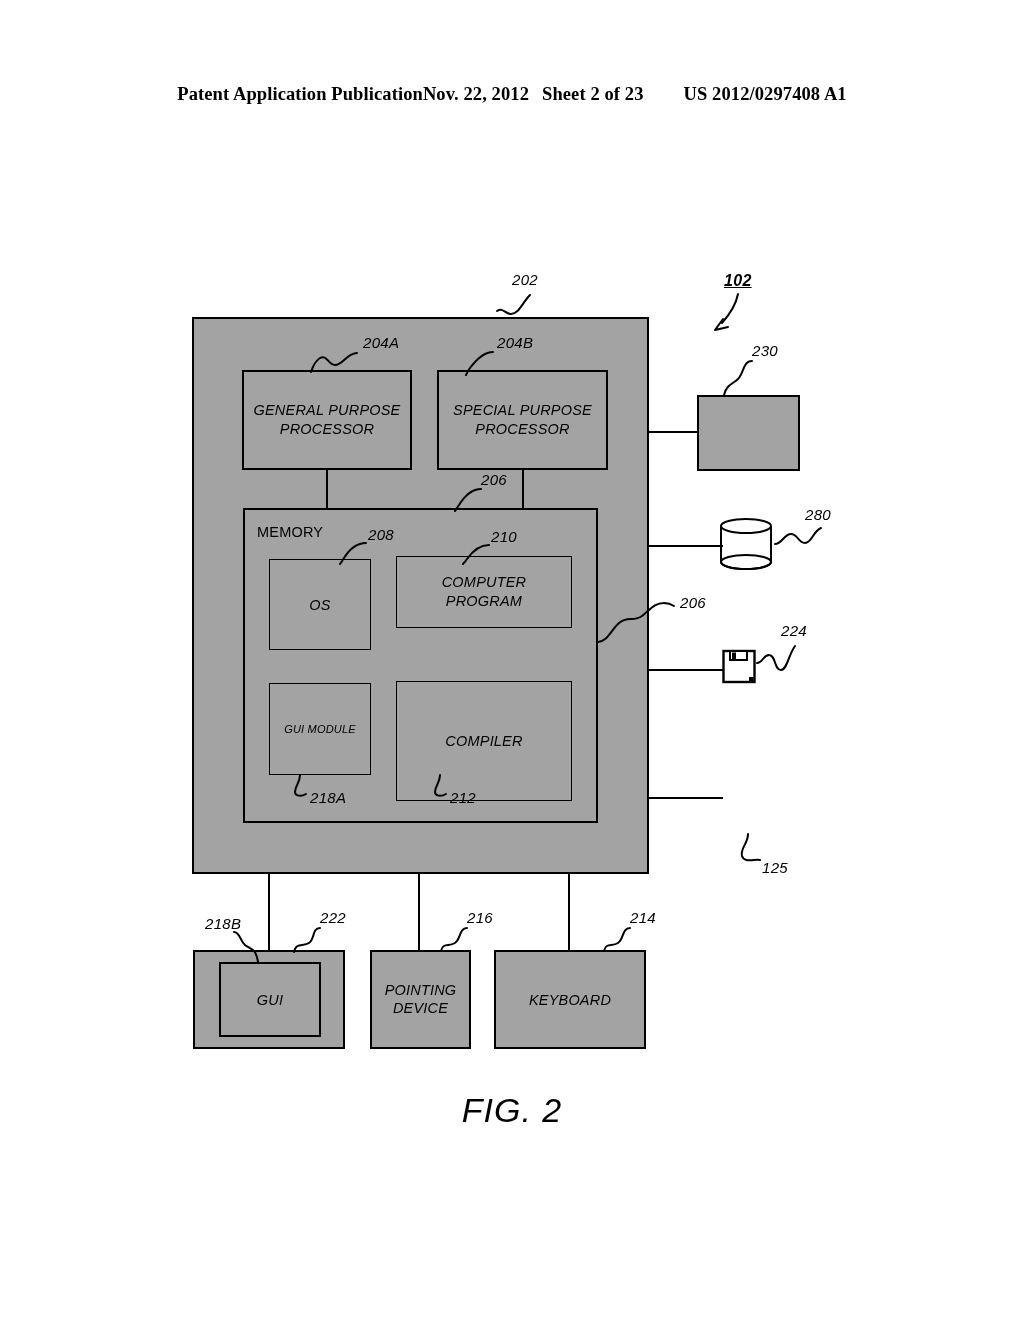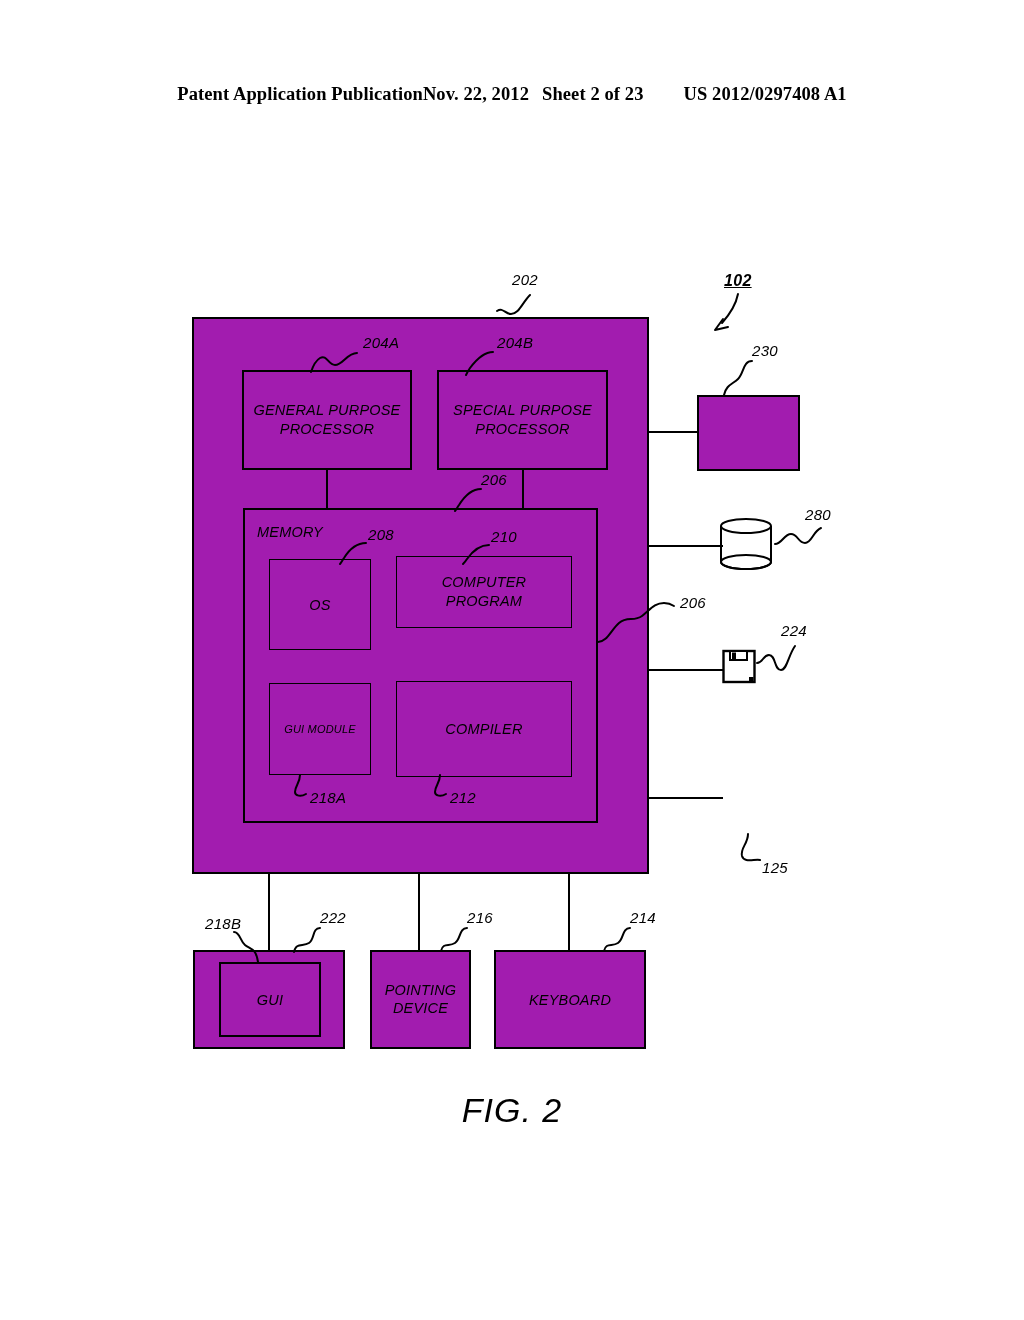--- a/index.html
+++ b/index.html
@@ -40,42 +40,41 @@
     position: absolute;
     left: 0;
     top: 0;
     width: 1024px;
     height: 1320px;
   }
 
   .box {
     position: absolute;
     border: 2.2px solid #000;
-    background: #a21caf;
+    background: #a3a3a3;
     box-sizing: border-box;
   }
   .box.thin { border-width: 1.8px; }
 
   .boxlabel {
     position: absolute;
     left: 0;
     right: 0;
     top: 50%;
     transform: translateY(-50%);
     text-align: center;
     font-style: italic;
     font-size: 14.5px;
     line-height: 1.28;
     letter-spacing: 0.2px;
     white-space: pre-line;
   }
 
   .corner-label {
     position: absolute;
-    font-style: italic;
     font-size: 14.5px;
     letter-spacing: 0.2px;
   }
 
   
   .ref {
     position: absolute;
     font-style: italic;
     font-size: 15px;
     letter-spacing: 0.3px;
@@ -193,21 +192,21 @@
   </svg>
 
   <div class="box thin" style="left:269px; top:683px; width:102px; height:92px;">
     <div class="boxlabel" style="font-size:11px;">GUI MODULE</div>
   </div>
   <div class="ref" style="left:310px; top:789px;">218A</div>
   <svg class="leader" style="left:293px; top:775px; width:30px; height:26px;">
     <path d="M7,0 C7,8 2,11 2,17 C2,21 8,22 13,19"></path>
   </svg>
 
-  <div class="box thin" style="left:396px; top:681px; width:176px; height:96px;">
+  <div class="box thin" style="left:396px; top:681px; width:176px; height:120px;">
     <div class="boxlabel">COMPILER</div>
   </div>
   <div class="ref" style="left:450px; top:789px;">212</div>
   <svg class="leader" style="left:433px; top:775px; width:30px; height:26px;">
     <path d="M7,0 C7,8 2,11 2,17 C2,21 8,22 13,19"></path>
   </svg>
 
   <div class="ref" style="left:680px; top:594px;">206</div>
   <svg class="leader" style="left:598px; top:600px; width:86px; height:50px;">
     <path d="M0,42 C9,42 13,30 21,23 C29,16 36,22 44,16 C52,10 56,3 66,3 C70,3 73,4 76,6"></path>

